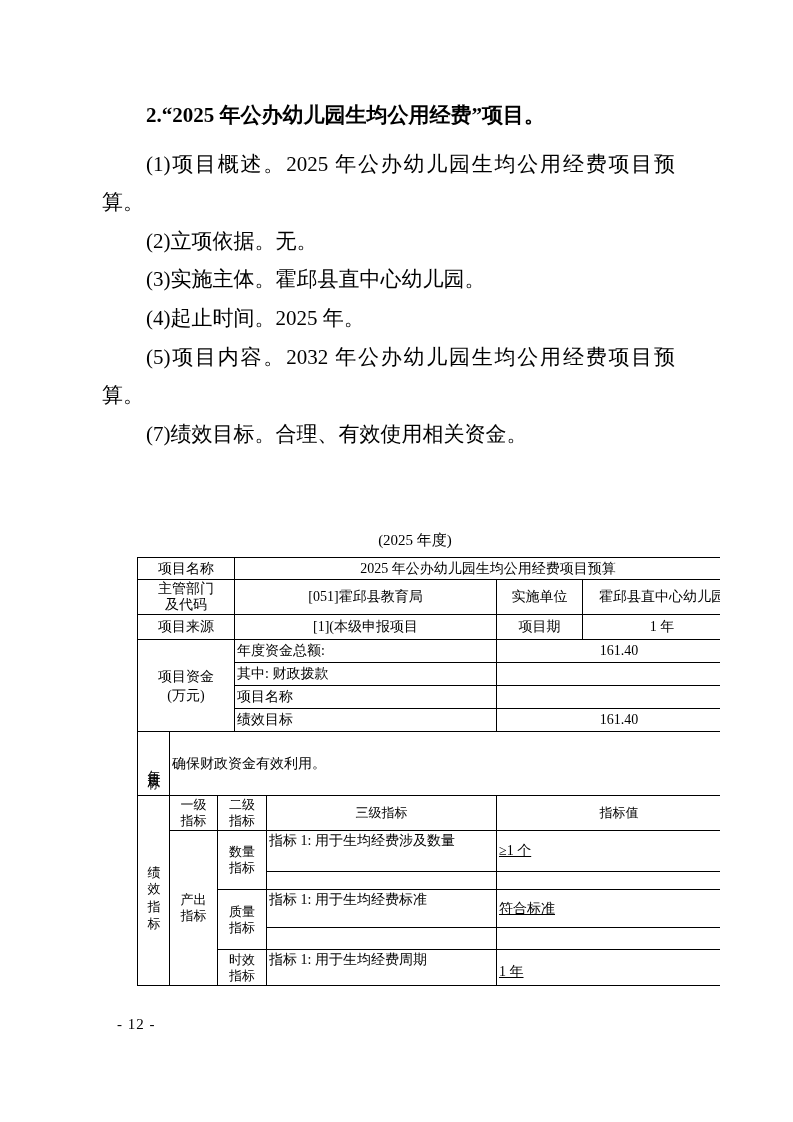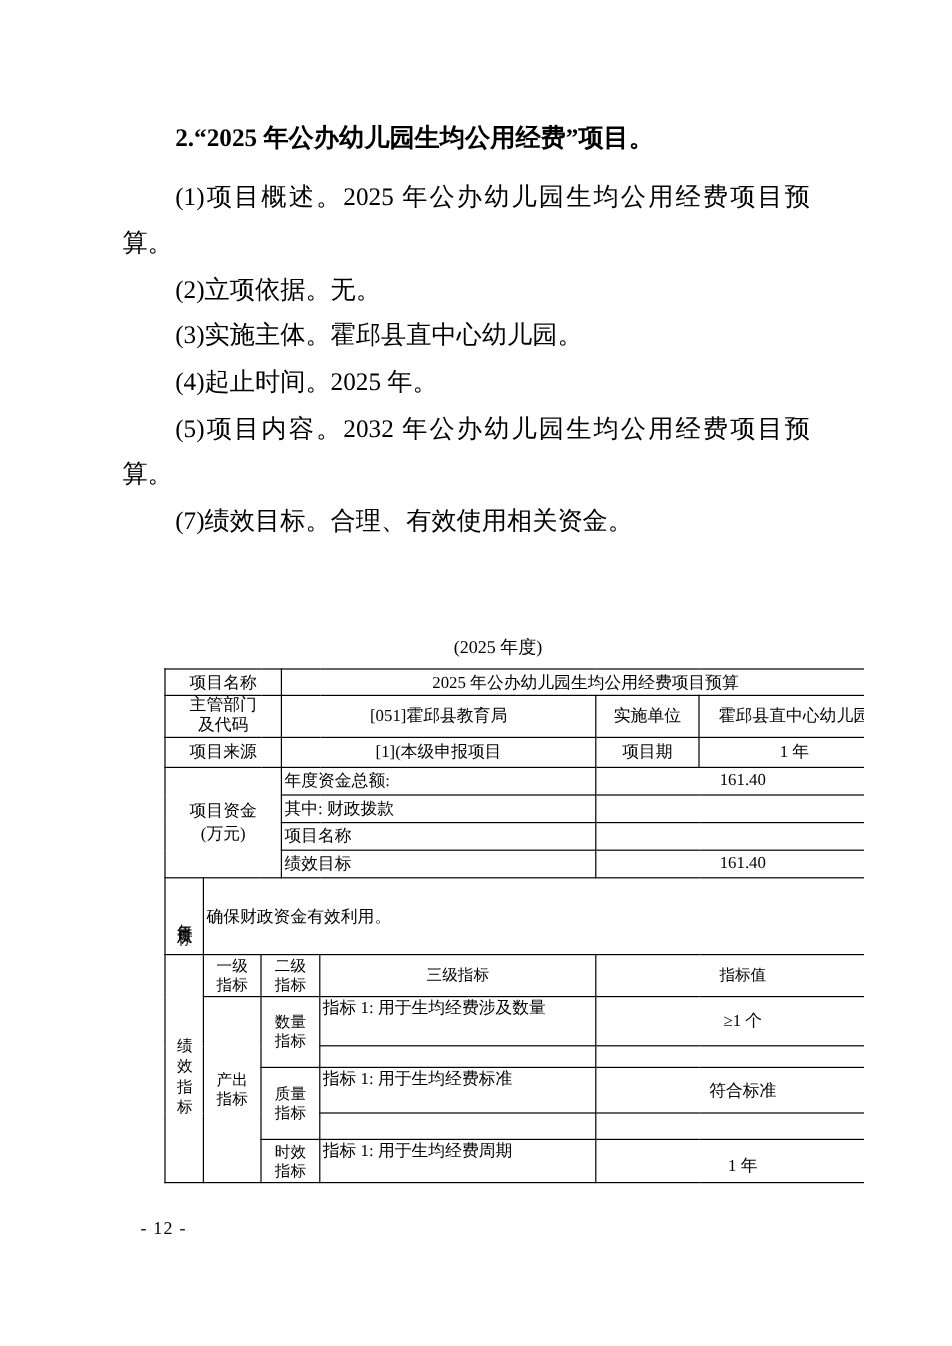--- a/index.html
+++ b/index.html
@@ -42,21 +42,21 @@
   }
   td.c{text-align:center;vertical-align:middle;}
   td.sm{font-size:13px;line-height:16px;}
   .pre{white-space:pre-line;}
   td.fund-l{text-align:left;vertical-align:middle;}
   td.fl1{padding-left:16px;}
   td.fl2{padding-left:30px;}
   td.fl3{padding-left:68px;}
   td.goal-text{text-align:left;vertical-align:middle;padding-left:10px;}
   td.ind{text-align:left;vertical-align:top;padding:6px 6px 0 9px;line-height:17px;}
-  td.val{text-align:center;vertical-align:middle;padding-left:9px;padding-top:6px;}
+  td.val{text-align:left;vertical-align:middle;padding-left:9px;padding-top:6px;text-decoration:underline;}
   .vert{
     display:inline-block;
     writing-mode:vertical-rl;
     text-orientation:upright;
     font-size:13px;
   }
   .v-goal{letter-spacing:2px;}
   .v-ind{letter-spacing:17px;}
   
   .page-number{

